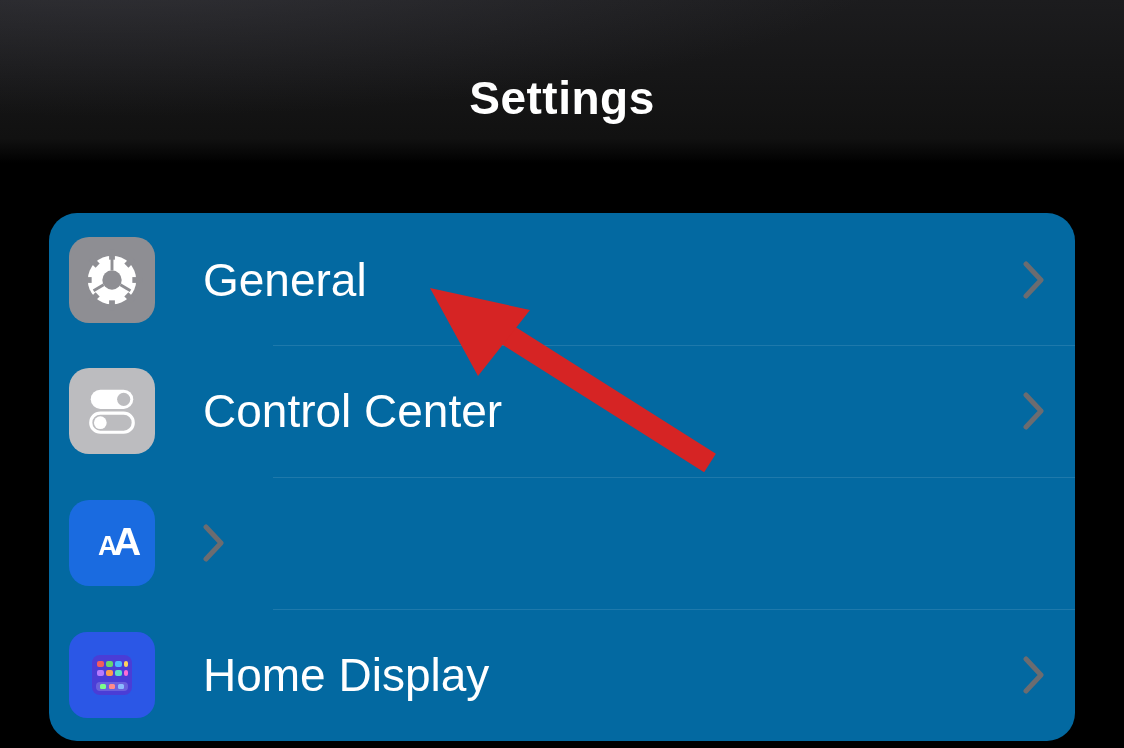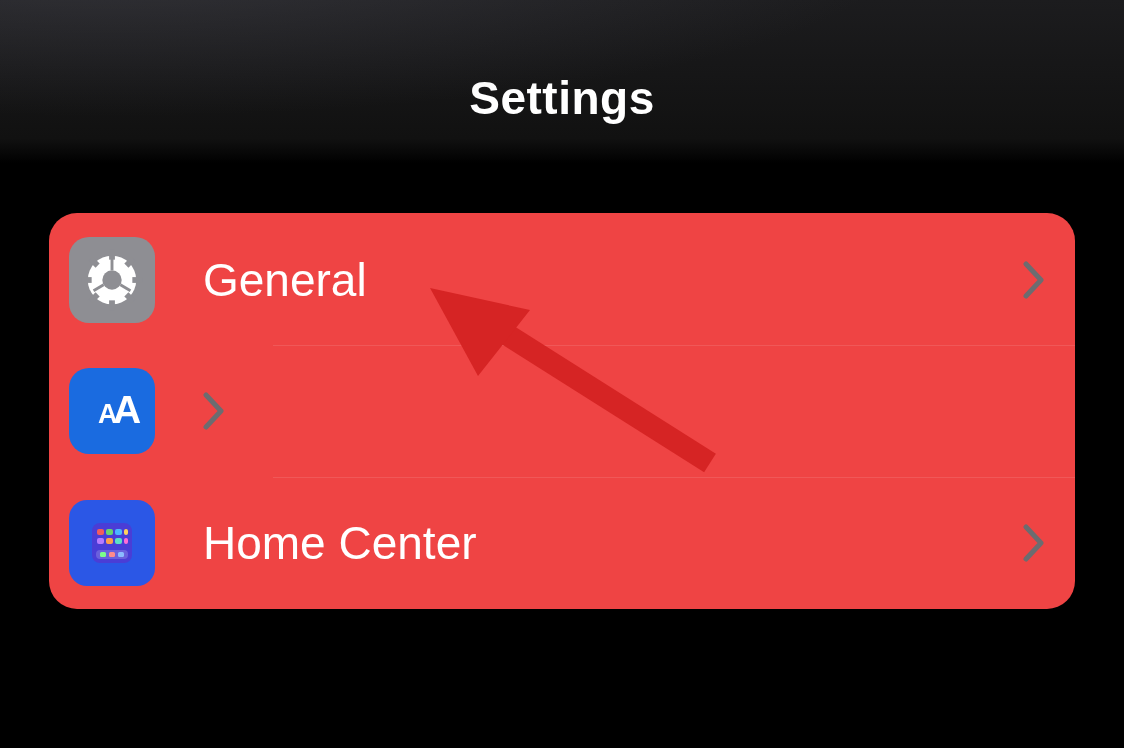--- a/index.html
+++ b/index.html
@@ -31,21 +31,21 @@
     .header-title {
       font-size: 46px;
       font-weight: 700;
       letter-spacing: 0.5px;
       margin-top: 32px;
     }
     .list-wrapper {
       padding: 50px 49px 0 49px;
     }
     .list {
-      background: #ef4444;
+      background: #0369a1;
       border-radius: 28px;
       width: 100%;
       overflow: hidden;
     }
     .row {
       display: flex;
       align-items: center;
       height: 132px;
       padding: 0 30px 0 20px;
       cursor: pointer;
@@ -134,20 +134,38 @@
         </svg>
       </div>
       <div class="label">General</div>
       <div class="chevron">
         <svg width="22" height="38" viewBox="0 0 22 38">
             <polyline points="3,3 18,19 3,35" fill="none" stroke="#6c6c70" stroke-width="5" stroke-linecap="round" stroke-linejoin="round"></polyline>
           </svg>
       </div>
     </div>
 
+    <div class="row">
+      <div class="icon-box bg-light">
+        <svg width="68" height="68" viewBox="0 0 64 64">
+
+          <rect x="12" y="12" width="40" height="18" rx="9" fill="#fff"></rect>
+          <circle cx="43" cy="21" r="6.2" fill="#bcbcbf"></circle>
+
+          <rect x="12" y="34" width="40" height="18" rx="9" fill="none" stroke="#fff" stroke-width="3"></rect>
+          <circle cx="21" cy="43" r="6" fill="#fff"></circle>
+        </svg>
+      </div>
+      <div class="label">Control Center</div>
+      <div class="chevron">
+        <svg width="22" height="38" viewBox="0 0 22 38">
+            <polyline points="3,3 18,19 3,35" fill="none" stroke="#6c6c70" stroke-width="5" stroke-linecap="round" stroke-linejoin="round"></polyline>
+          </svg>
+      </div>
+    </div>
 
     <div class="row">
       <div class="icon-box bg-blue1">
         <svg width="64" height="64" viewBox="0 0 64 64">
           <text x="18" y="44" font-family="-apple-system, Helvetica, Arial" font-size="27" font-weight="600" fill="#fff">A</text>
           <text x="33" y="44" font-family="-apple-system, Helvetica, Arial" font-size="39" font-weight="650" fill="#fff">A</text>
         </svg>
       </div>
       <div class="chevron">
         <svg width="22" height="38" viewBox="0 0 22 38">
@@ -170,21 +188,21 @@
             <rect x="35" y="27" width="7" height="6" rx="2" fill="#5ce0c6"></rect>
             <rect x="44" y="27" width="4" height="6" rx="2" fill="#ff6cd6"></rect>
 
             <rect x="16" y="39" width="32" height="9" rx="4" fill="rgba(255,255,255,0.18)"></rect>
             <rect x="20" y="41" width="6" height="5" rx="1.5" fill="#7cff8b"></rect>
             <rect x="29" y="41" width="6" height="5" rx="1.5" fill="#ff8b8b"></rect>
             <rect x="38" y="41" width="6" height="5" rx="1.5" fill="#8bbaff"></rect>
           </g>
         </svg>
       </div>
-      <div class="label">Home Center</div>
+      <div class="label">Home Display</div>
       <div class="chevron">
         <svg width="22" height="38" viewBox="0 0 22 38">
             <polyline points="3,3 18,19 3,35" fill="none" stroke="#6c6c70" stroke-width="5" stroke-linecap="round" stroke-linejoin="round"></polyline>
           </svg>
       </div>
     </div>
 
   </div>
 </div>
 

